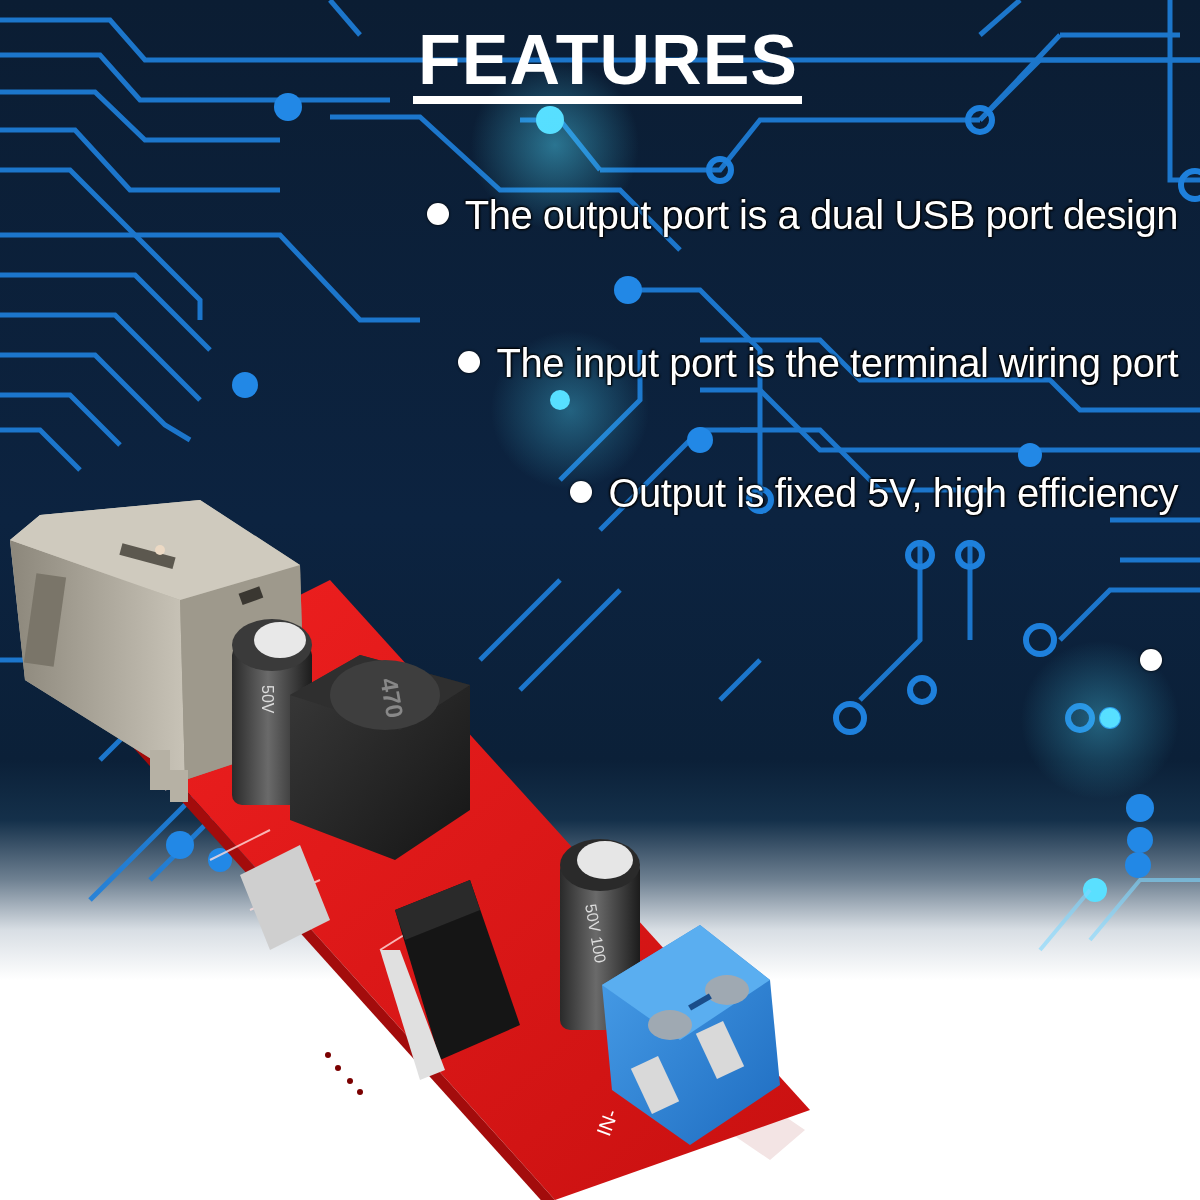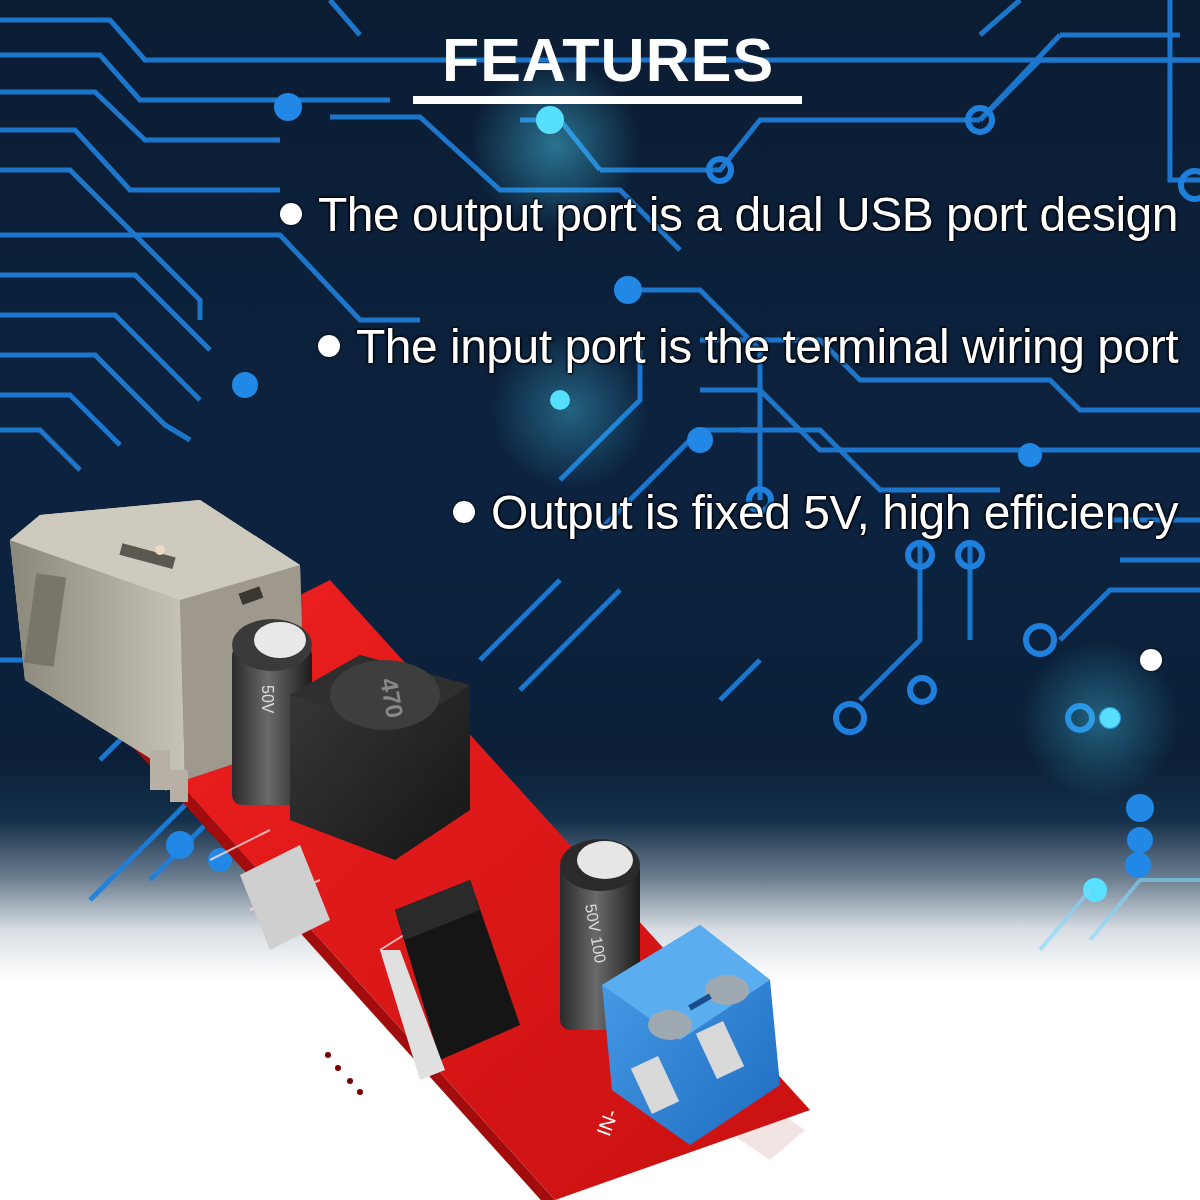--- a/index.html
+++ b/index.html
@@ -3,23 +3,23 @@
 <meta charset="utf-8">
 <style>
   html, body { margin:0; padding:0; }
   body { width:1200px; height:1200px; overflow:hidden; position:relative;
          font-family:"Liberation Sans", sans-serif; background:#ffffff; }
   .bg { position:absolute; left:0; top:0; width:1200px; height:1200px;
         background: linear-gradient(to bottom, #0b1d33 0px, #0c2340 520px, #0b2038 760px, #14304a 820px, #6f8192 880px, #d8dee4 930px, #ffffff 980px, #ffffff 1200px); }
   .glow { position:absolute; border-radius:50%; pointer-events:none; }
   svg.circuit { position:absolute; left:0; top:0; }
   .title { position:absolute; left:413px; top:18px; width:390px; text-align:center;
-           color:#ffffff; font-weight:bold; font-size:61px; letter-spacing:1px; line-height:84px; }
+           color:#ffffff; font-weight:bold; font-size:70px; letter-spacing:1px; line-height:84px; }
   .title-underline { position:absolute; left:413px; top:96px; width:389px; height:8px; background:#ffffff; }
-  .feature { position:absolute; right:22px; color:#ffffff; font-size:48px; white-space:nowrap;
+  .feature { position:absolute; right:22px; color:#ffffff; font-size:40px; white-space:nowrap;
              line-height:54px; text-shadow: 0 0 3px #000, 1px 1px 2px #000, -1px -1px 2px #000; letter-spacing:-0.5px; }
   .bullet { display:inline-block; width:22px; height:22px; border-radius:50%; background:#ffffff;
             margin-right:16px; vertical-align:middle; position:relative; top:-4px; box-shadow:0 0 3px #000; }
   .product { position:absolute; left:0; top:480px; }
 </style>
 </head>
 <body>
 
 <div class="bg"></div>
 
@@ -106,24 +106,24 @@
 <div class="glow" style="left:470px;top:60px;width:170px;height:170px;background:radial-gradient(circle, rgba(80,220,255,0.45), rgba(80,220,255,0) 70%);"></div>
 <div class="glow" style="left:490px;top:330px;width:160px;height:160px;background:radial-gradient(circle, rgba(80,220,255,0.35), rgba(80,220,255,0) 70%);"></div>
 <div class="glow" style="left:1020px;top:640px;width:160px;height:160px;background:radial-gradient(circle, rgba(80,220,255,0.35), rgba(80,220,255,0) 70%);"></div>
 
 <div class="title">FEATURES</div>
 <div class="title-underline"></div>
 
 <div class="feature" style="top:188px;">
   <span class="bullet"></span><span>The output port is a dual USB port design</span>
 </div>
-<div class="feature" style="top:320px;text-align:center;">
+<div class="feature" style="top:336px;text-align:center;">
   <span class="bullet"></span><span>The input port is the terminal wiring port</span>
 </div>
-<div class="feature" style="top:486px;">
+<div class="feature" style="top:466px;">
   <span class="bullet"></span><span>Output is fixed 5V, high efficiency</span>
 </div>
 <div class="feature" style="top:634px;">
   <span class="bullet"></span>
 </div>
 
 <svg class="product" width="860" height="720" viewBox="0 0 860 720">
   <defs>
     <linearGradient id="metal" x1="0" y1="0" x2="1" y2="1">
       <stop offset="0" stop-color="#d6d2c8"></stop>

